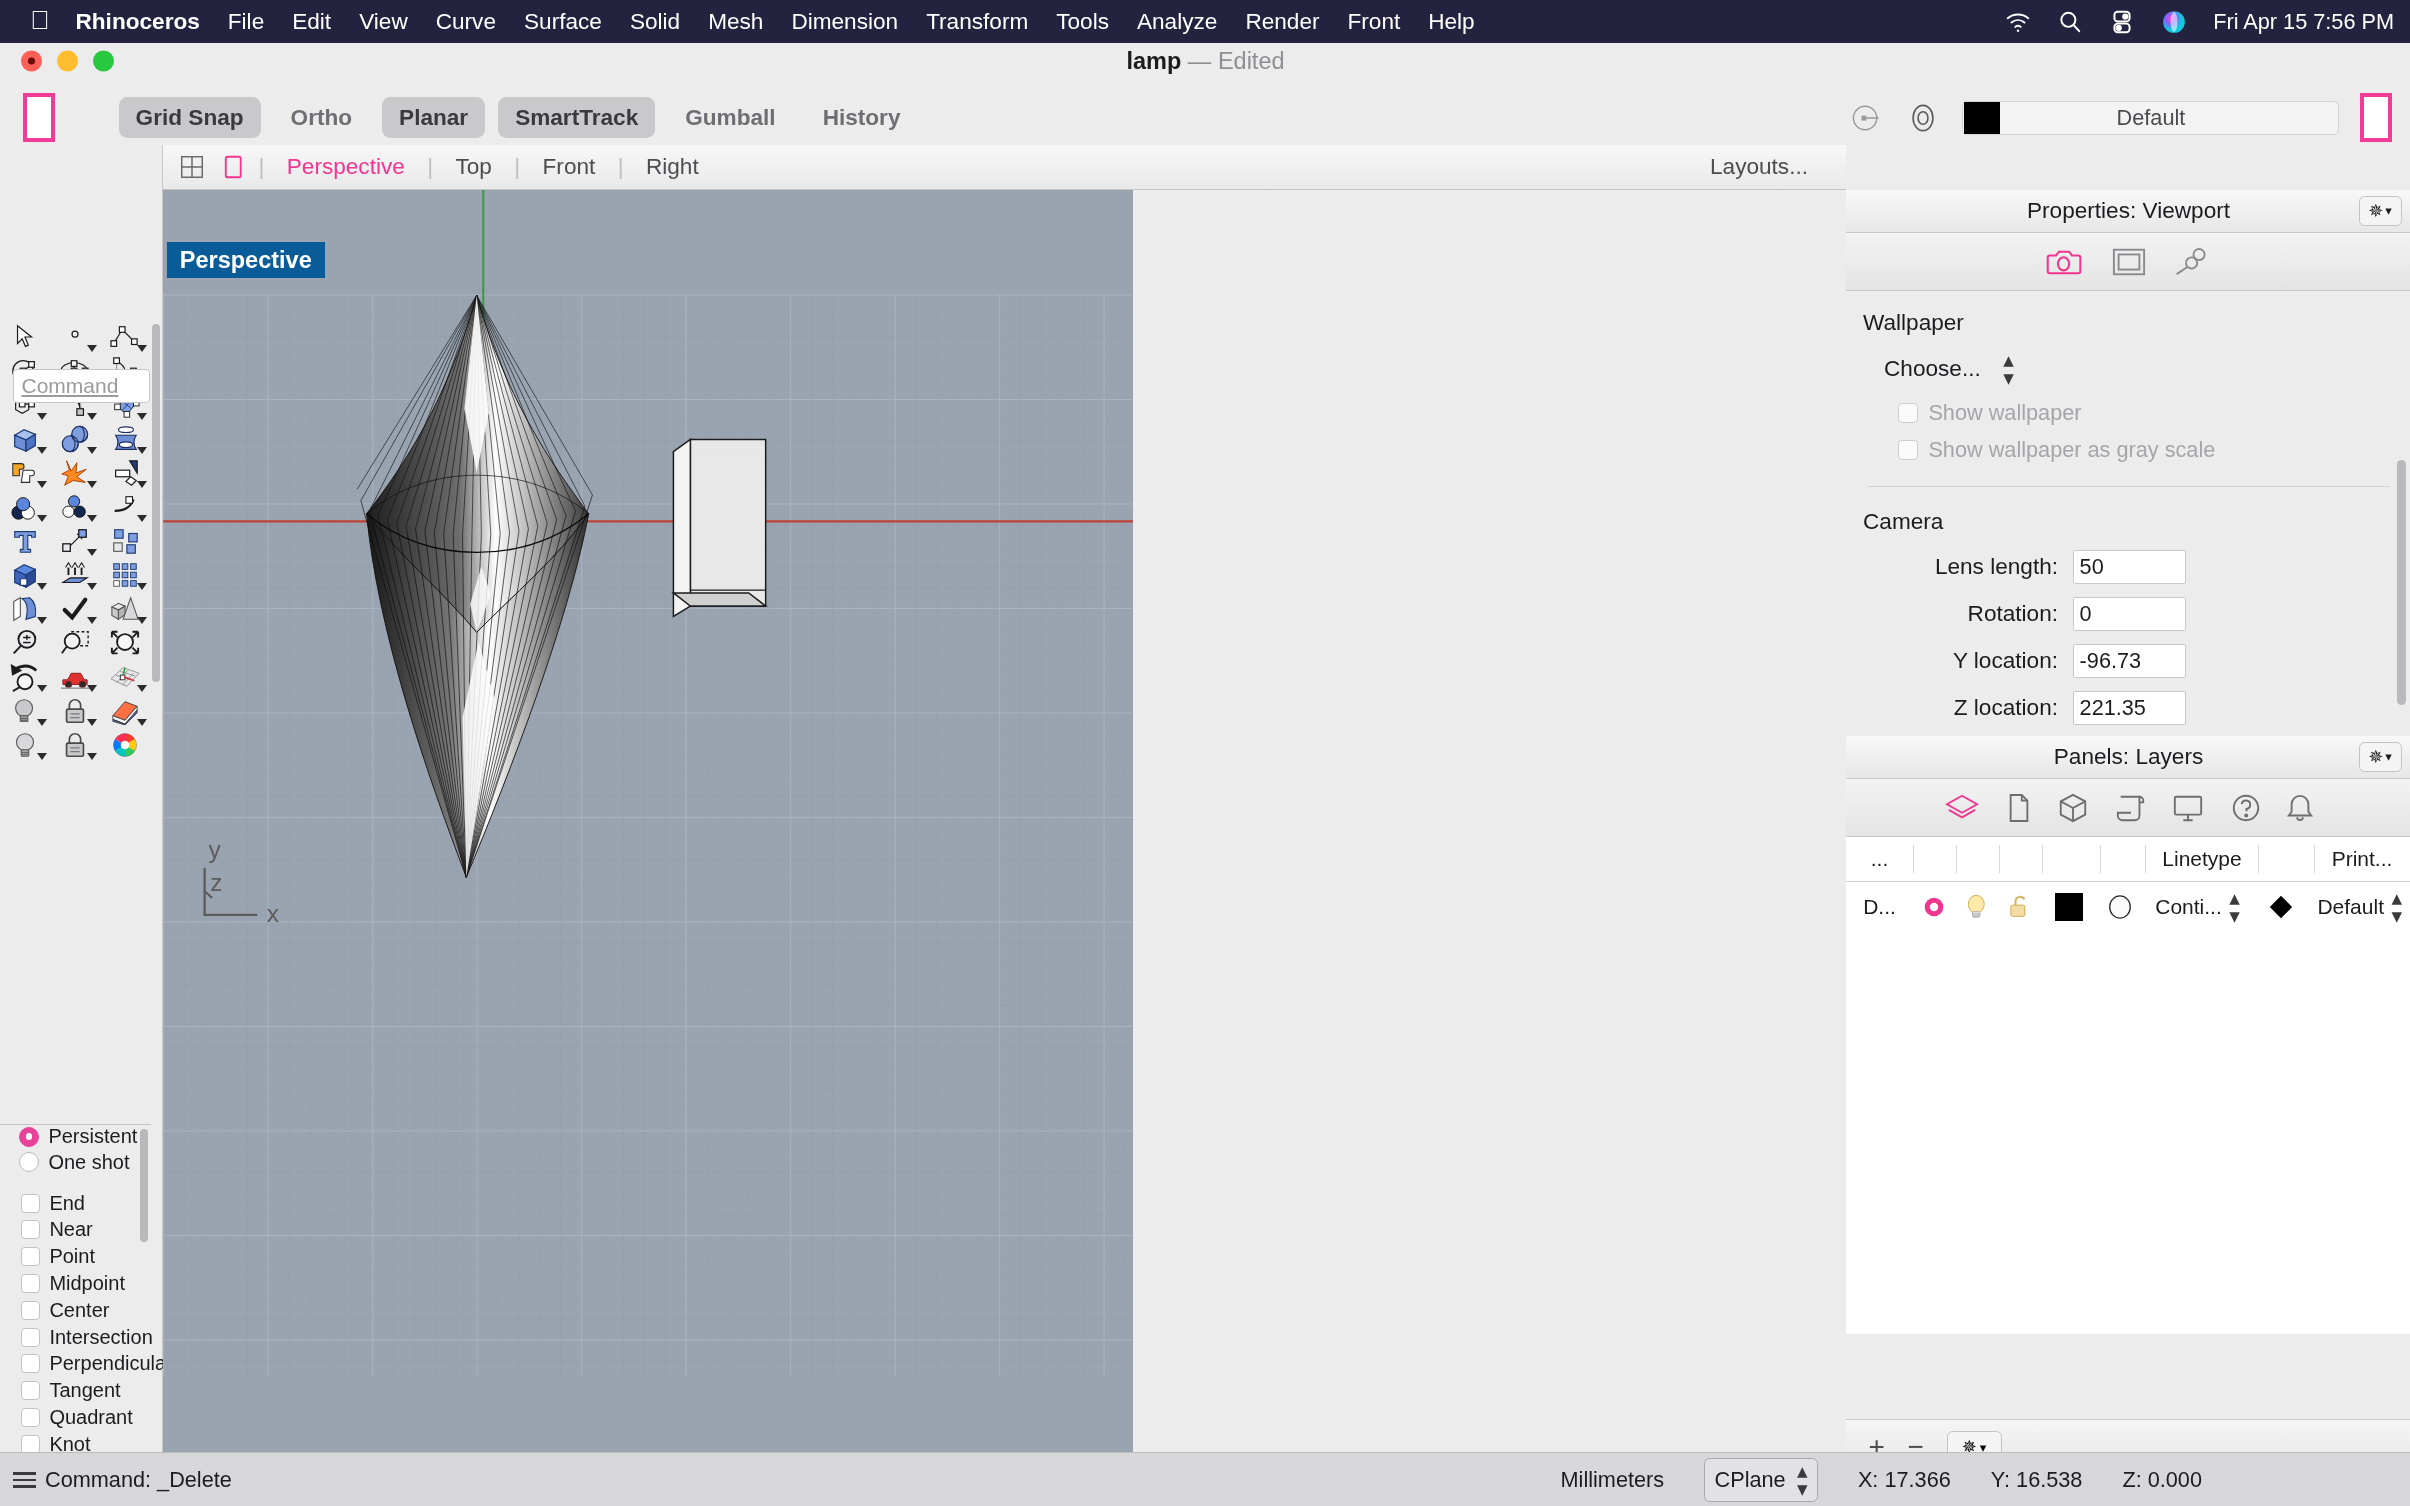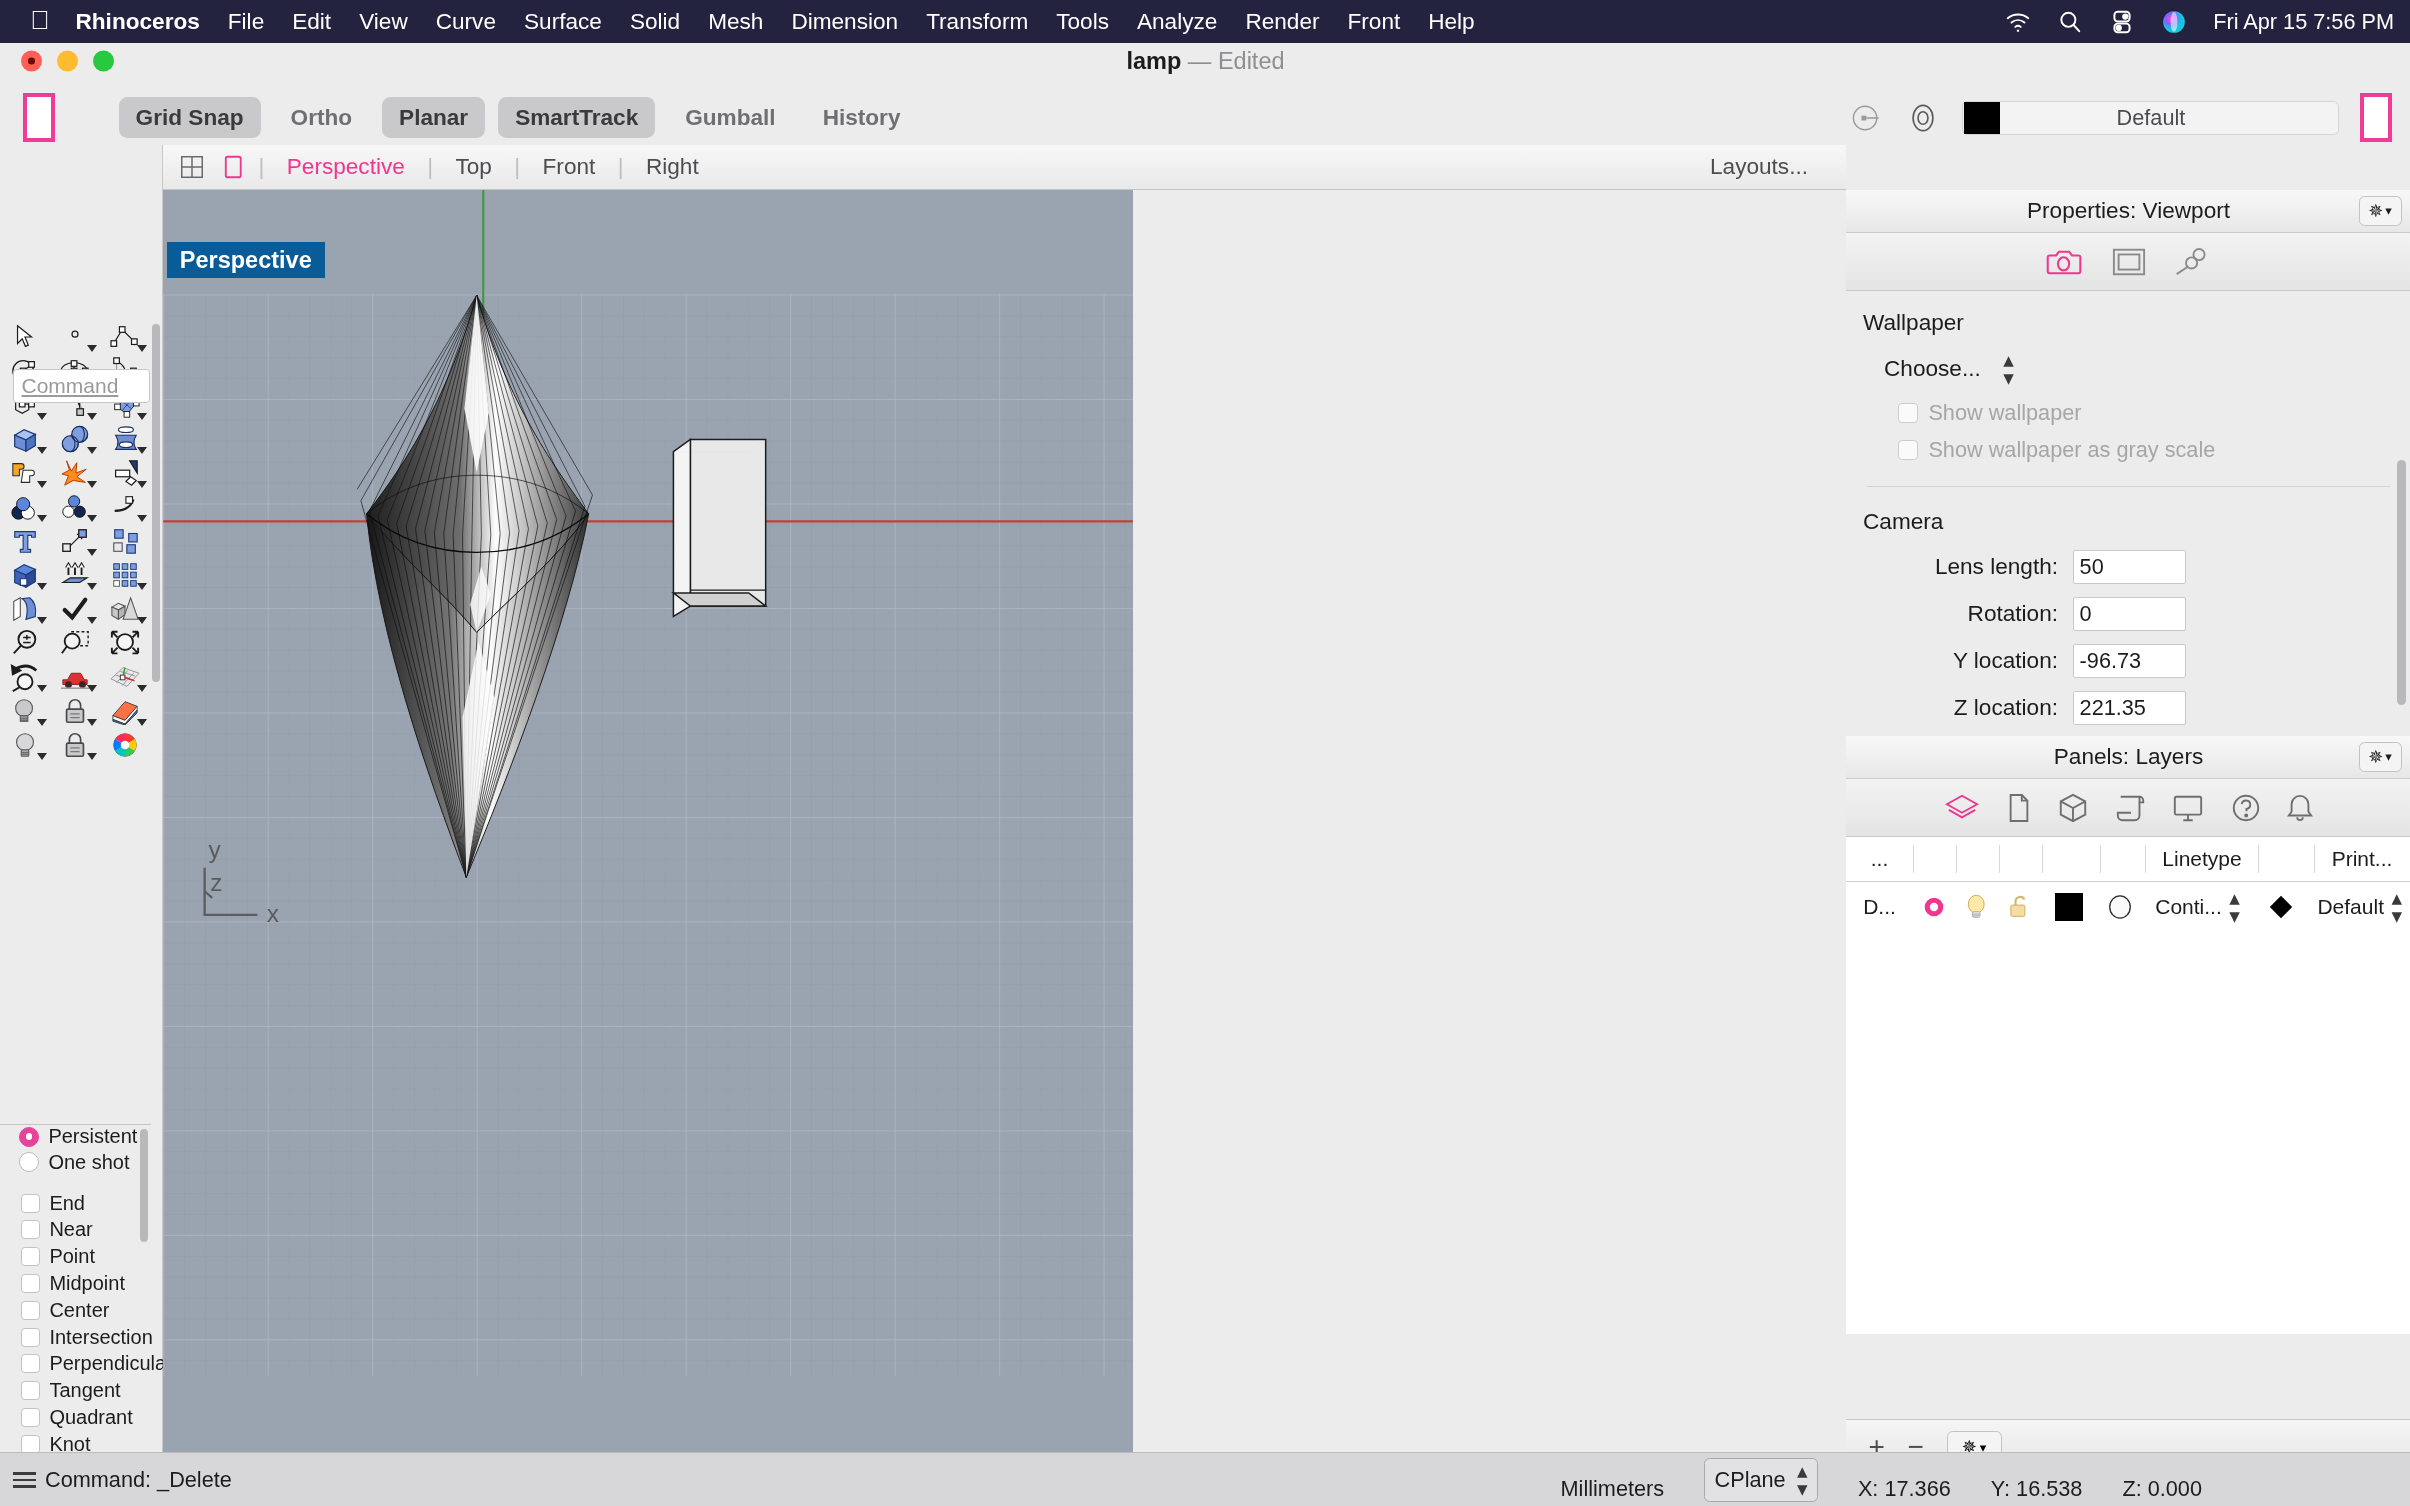--- a/index.html
+++ b/index.html
@@ -183,21 +183,21 @@
   }
 
   
   #statusbar {
     position:absolute; left:0; bottom:0; width:2411px; height:55px;
     background:#d7d7d9; border-top:0.9px solid #bcbcbe;
     display:flex; align-items:center; font-size:21.7px; color:#1c1c1e;
   }
   #statusbar .hamb { margin-left:13px; margin-right:9.4px; display:flex; flex-direction:column; gap:3.8px;}
   #statusbar .hamb i { display:block; width:22.6px;height:2.8px;background:#3a3a3c;}
-  #statusbar .right { position:absolute; right:169px; display:flex; align-items:flex-end; gap:0; }
+  #statusbar .right { position:absolute; right:169px; display:flex; align-items:center; gap:0; }
   #statusbar .sb-item { margin-right:40px; white-space:nowrap;}
   .cplane-sel {
     border:0.9px solid #a9a9ab; border-radius:5.6px; background:#e2e2e4;
     padding:2.8px 9.4px; display:flex; align-items:center; gap:11.3px; margin-right:40px;
   }
 </style>
 </head>
 <body>
 
 <div id="menubar">

